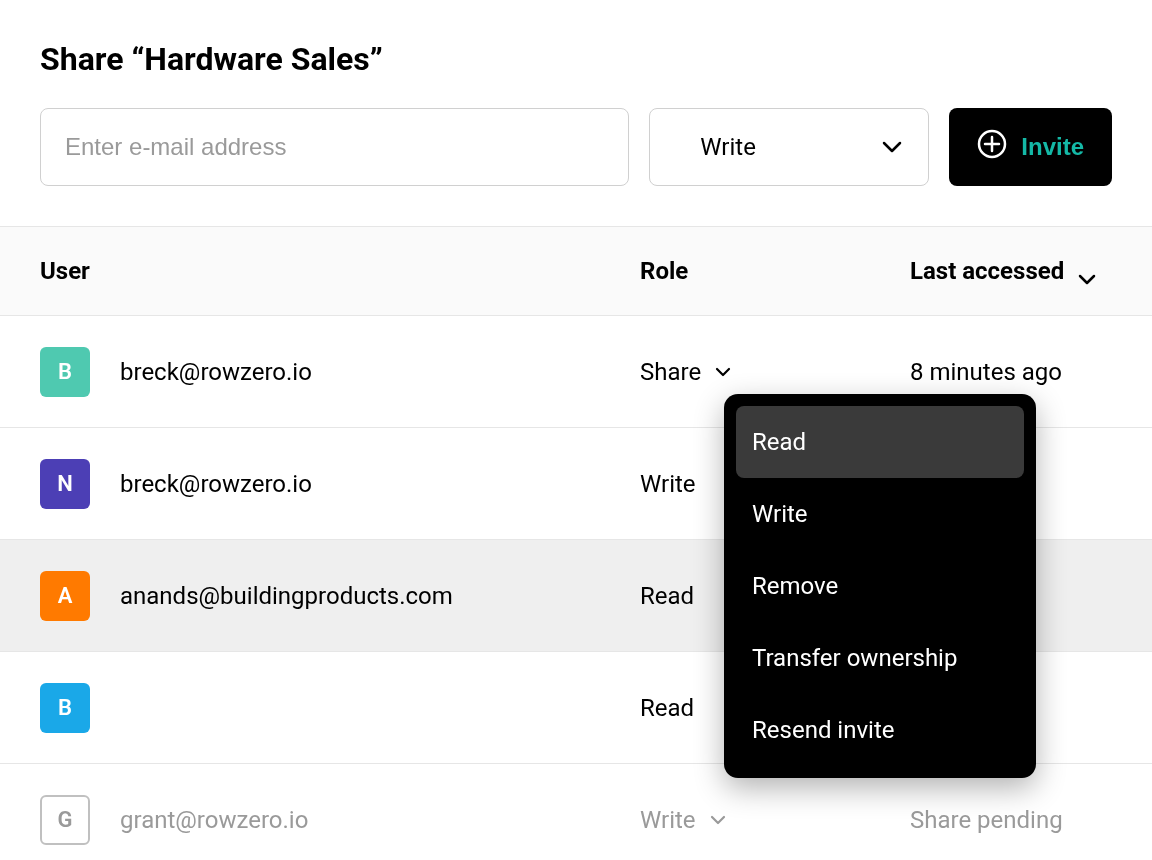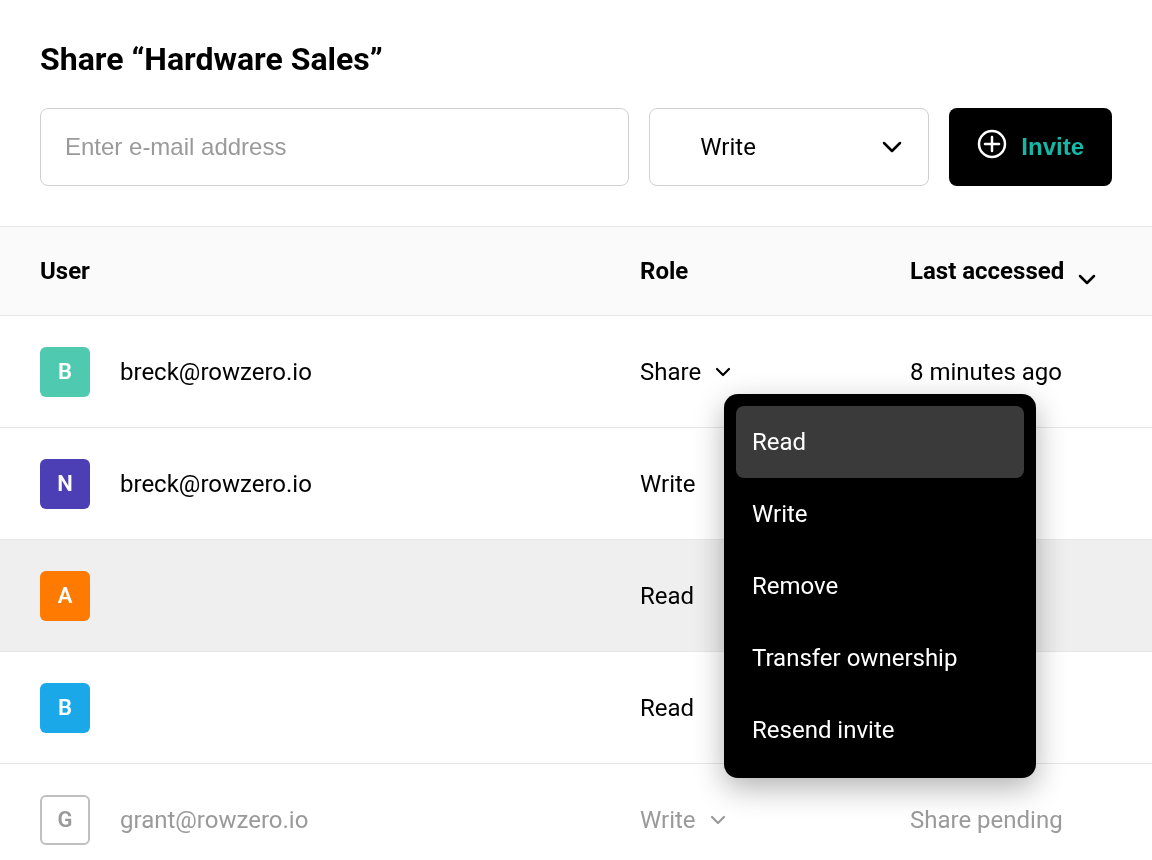--- a/index.html
+++ b/index.html
@@ -240,20 +240,21 @@
           <div class="col-role">
             <span>Write</span>
           </div>
           <div class="col-last">
             <span>s ago</span>
           </div>
         </div>
         <div class="data-row highlighted">
           <div class="col-user">
             <div class="avatar" style="background: rgb(255, 122, 0);">A</div>
+            <span>anands@buildingproducts.com</span>
           </div>
           <div class="col-role">
             <span>Read</span>
           </div>
           <div class="col-last">
             <span>o</span>
           </div>
         </div>
         <div class="data-row">
           <div class="col-user">

